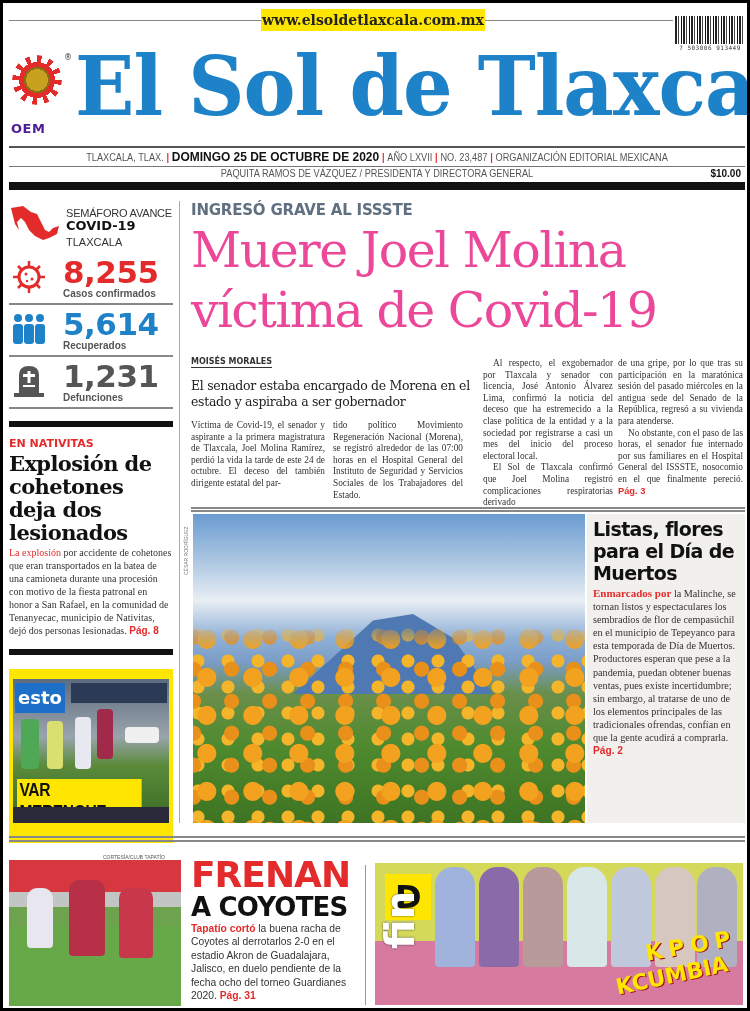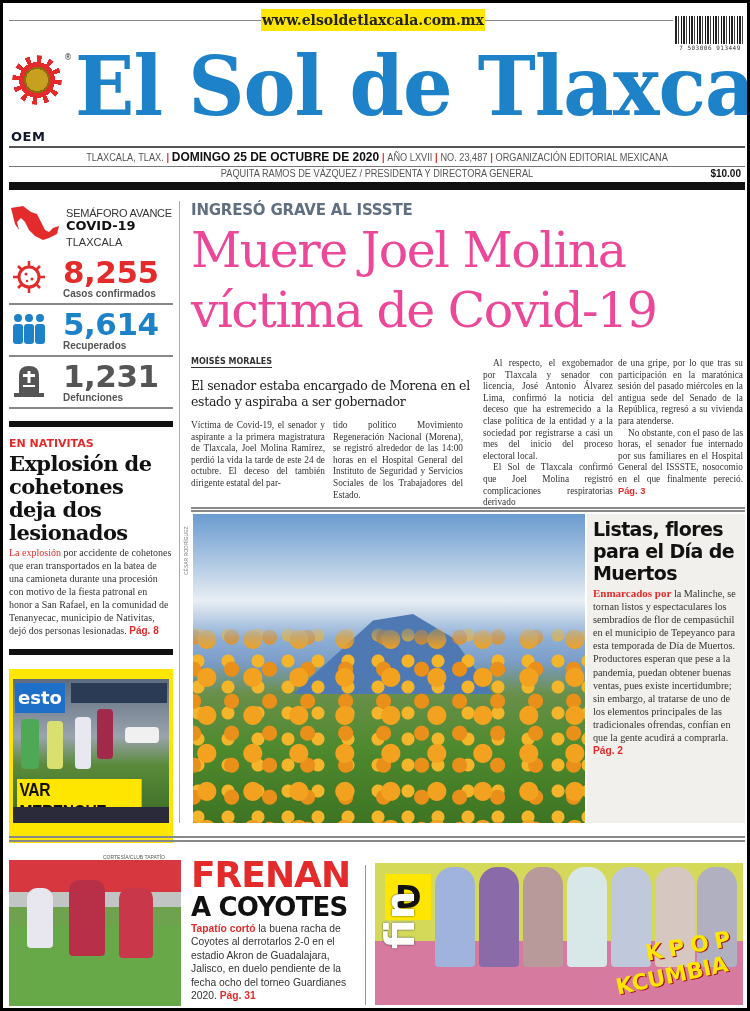--- a/index.html
+++ b/index.html
@@ -16,21 +16,21 @@
   .barcode .num { font-family: "DejaVu Sans Mono", monospace; font-size: 6px; color: #333; text-align: center; letter-spacing: 0.5px; }
 
   .logo-oem { position: absolute; left: 6px; top: 50px; width: 58px; height: 80px; }
   .sun { position: absolute; left: 3px; top: 2px; width: 50px; height: 50px; border-radius: 50%;
     background: radial-gradient(circle, #c8a020 0 11px, #8a6d10 11px 13px, #e32b2b 13px 18px, transparent 18px); }
   .sun::before { content: ""; position: absolute; left: 0; top: 0; width: 50px; height: 50px; border-radius: 50%;
     background: repeating-conic-gradient(#e32b2b 0 12deg, transparent 12deg 30deg);
     -webkit-mask: radial-gradient(circle, transparent 0 17px, #000 17px 25px, transparent 25px);
     mask: radial-gradient(circle, transparent 0 17px, #000 17px 25px, transparent 25px); }
   .reg { position: absolute; left: 55px; top: 0px; font-family: "DejaVu Sans", sans-serif; font-size: 8px; color: #333; }
-  .oem-text { position: absolute; left: 2px; top: 76px; font-family: "DejaVu Sans", sans-serif; font-weight: bold; font-size: 13px; color: #0f172a; letter-spacing: 0.5px; }
+  .oem-text { position: absolute; left: 2px; top: 68px; font-family: "DejaVu Sans", sans-serif; font-weight: bold; font-size: 13px; color: #4c1d95; letter-spacing: 0.5px; }
 
   .masthead { position: absolute; left: 72px; top: 34px; width: 640px; height: 100px;
     font-family: "DejaVu Serif", serif; font-weight: bold; font-size: 78px; line-height: 100px; color: #1e82c8;
     letter-spacing: -1px; white-space: nowrap; transform: scaleY(1.05); }
 
   .rule-1 { position: absolute; left: 6px; top: 143px; width: 736px; height: 2px; background: #555; }
   .dateline { position: absolute; left: 6px; top: 146px; width: 736px; height: 16px; text-align: center;
     font-family: "Liberation Sans", sans-serif; font-size: 10px; line-height: 16px; color: #555; transform: scaleX(0.92); white-space: nowrap; }
   .dateline .date { font-weight: bold; font-size: 13px; color: #111; }
   .dateline .sep { color: #e32b2b; font-weight: bold; padding: 0 3px; }
@@ -249,21 +249,21 @@
 
   <div class="main">
     <div class="kicker">INGRESÓ GRAVE AL ISSSTE</div>
     <h1>
       <span>Muere Joel Molina</span><br>
       <span>víctima de Covid-19</span>
     </h1>
     <div class="byline">MOISÉS MORALES</div>
     <div class="deck">El senador estaba encargado de Morena en el estado y aspiraba a ser gobernador</div>
     <p class="cols c1">Víctima de Covid-19, el senador y aspirante a la primera magistratura de Tlaxcala, Joel Molina Ramírez, perdió la vida la tarde de este 24 de octubre. El deceso del también dirigente estatal del par-</p>
-    <p class="cols c2">tido político Movimiento Regeneración Nacional (Morena), se registró alrededor de las 14:00 horas en el Hospital General del Instituto de Seguridad y Servicios Sociales de los Trabajadores del Estado.</p>
+    <p class="cols c2">tido político Movimiento Regeneración Nacional (Morena), se registró alrededor de las 07:00 horas en el Hospital General del Instituto de Seguridad y Servicios Sociales de los Trabajadores del Estado.</p>
     <div class="cols c3">
       <p class="indent">Al respecto, el exgobernador por Tlaxcala y senador con licencia, José Antonio Álvarez Lima, confirmó la noticia del deceso que ha estremecido a la clase política de la entidad y a la sociedad por registrarse a casi un mes del inicio del proceso electoral local.</p>
       <p class="indent">El Sol de Tlaxcala confirmó que Joel Molina registró complicaciones respiratorias derivado</p>
     </div>
     <div class="cols c4">
       <p>de una gripe, por lo que tras su participación en la maratónica sesión del pasado miércoles en la antigua sede del Senado de la República, regresó a su vivienda para atenderse.</p>
       <p class="indent"><span>No obstante, con el paso de las horas, el senador fue internado por sus familiares en el Hospital General del ISSSTE, nosocomio en el que finalmente pereció. </span><span class="pag">Pág. 3</span></p>
     </div>
   </div>
 

